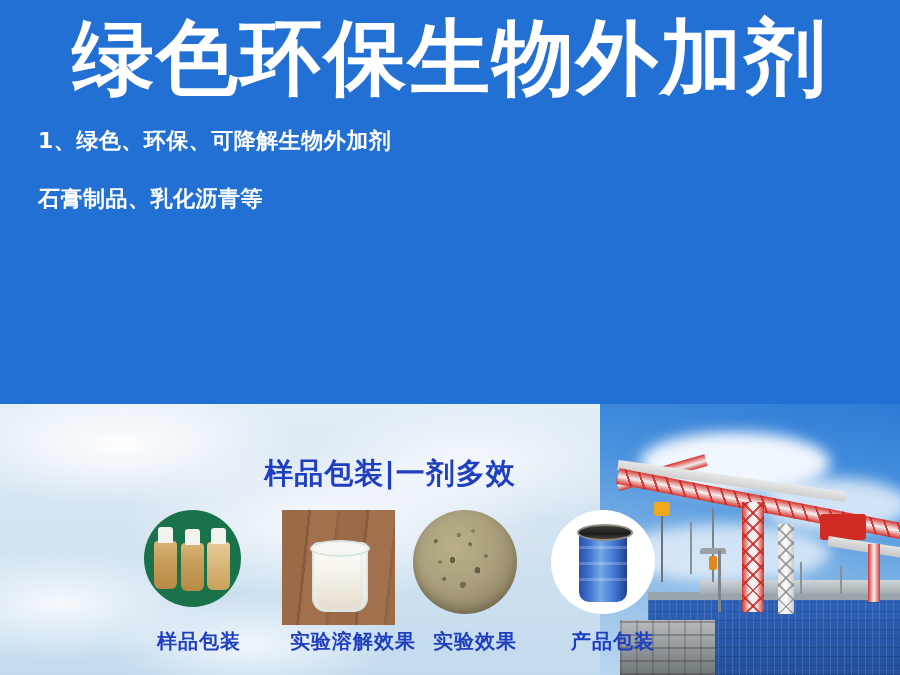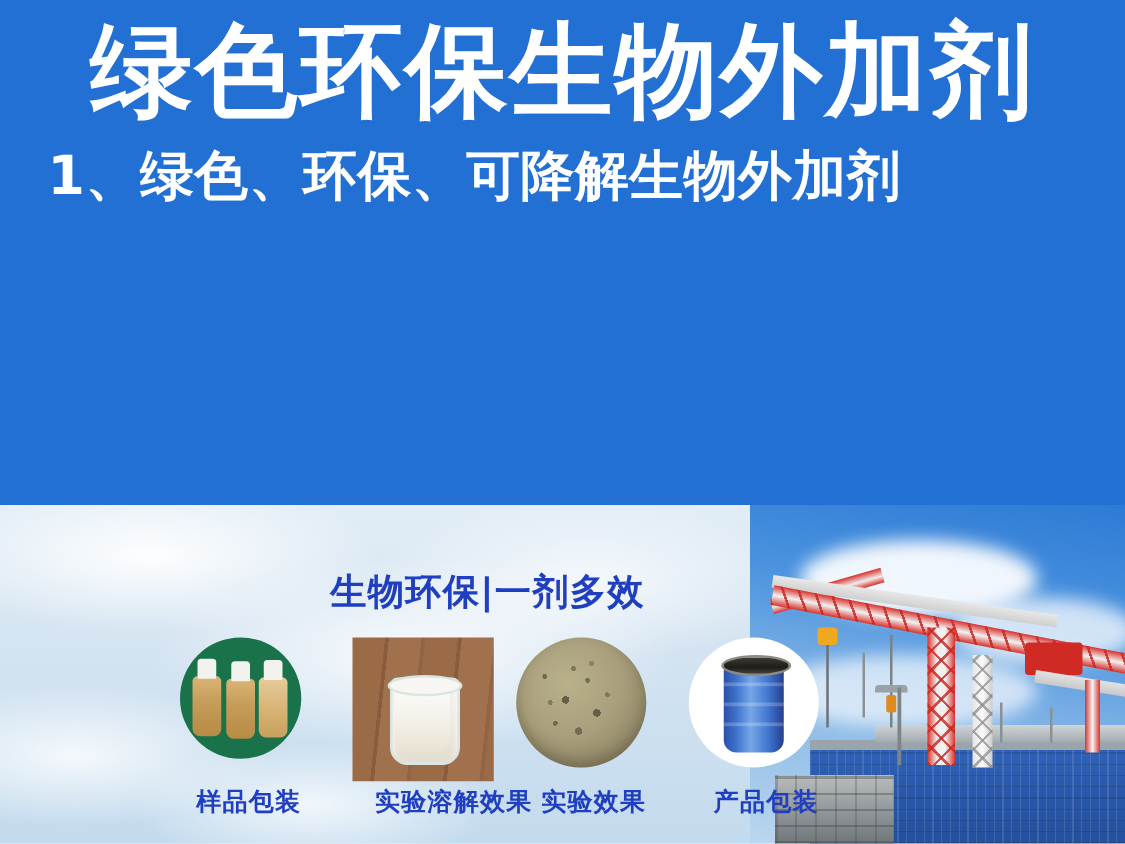--- a/index.html
+++ b/index.html
@@ -48,21 +48,21 @@
   }
 
   .bullets {
     position: absolute;
     left: 38px;
     top: 112px;
     width: 830px;
   }
   .bullet-line {
     color: #ffffff;
-    font-size: 43px;
+    font-size: 22px;
     line-height: 58px;
     font-weight: bold;
     white-space: nowrap;
     font-family: "DejaVu Sans", "Liberation Sans", sans-serif;
     letter-spacing: 0.5px;
   }
 
   
   .photo-band {
     position: absolute;
@@ -482,35 +482,36 @@
     color: #1f3fc0;
     font-size: 20px;
     line-height: 26px;
     font-weight: bold;
     white-space: nowrap;
     font-family: "DejaVu Sans", "Liberation Sans", sans-serif;
     letter-spacing: 1px;
     text-align: right;
   }
   .cap1 { left: 144px; width: 97px; }
-  .cap2 { left: 288px; width: 138px; }
+  .cap2 { left: 278px; width: 138px; }
   .cap3 { left: 413px; width: 104px; }
   .cap4 { left: 551px; width: 104px; }
 </style>
 </head>
 <body>
 
 <div id="poster">
 
   <div class="blue-panel">
 
     <div class="headline">绿色环保生物外加剂</div>
 
     <div class="bullets">
       <div class="bullet-line">1、绿色、环保、可降解生物外加剂</div>
+      <div class="bullet-line">石膏制品、乳化沥青等</div>
     </div>
 
   </div>
 
   <div class="photo-band">
 
     <div class="sky"></div>
     <div class="sky-right"></div>
     <div class="cloud-r1"></div>
     <div class="cloud-r2"></div>
@@ -541,21 +542,21 @@
     <div class="crane-hook-line"></div>
     <div class="crane-hook"></div>
     <div class="crane-marker"></div>
     <div class="lamp-arm"></div>
     <div class="lamp-post"></div>
     <div class="crane2-jib"></div>
     <div class="crane2-mast"></div>
 
   </div>
 
-  <div class="sub-title">生物环保|一剂多效</div>
+  <div class="sub-title">样品包装|一剂多效</div>
 
   <div class="thumb thumb-bottles">
     <div class="bottle b1"></div>
     <div class="bottle b2"></div>
     <div class="bottle b3"></div>
   </div>
 
   <div class="thumb thumb-glass">
     <div class="glass-body"></div>
     <div class="glass-liquid"></div>

